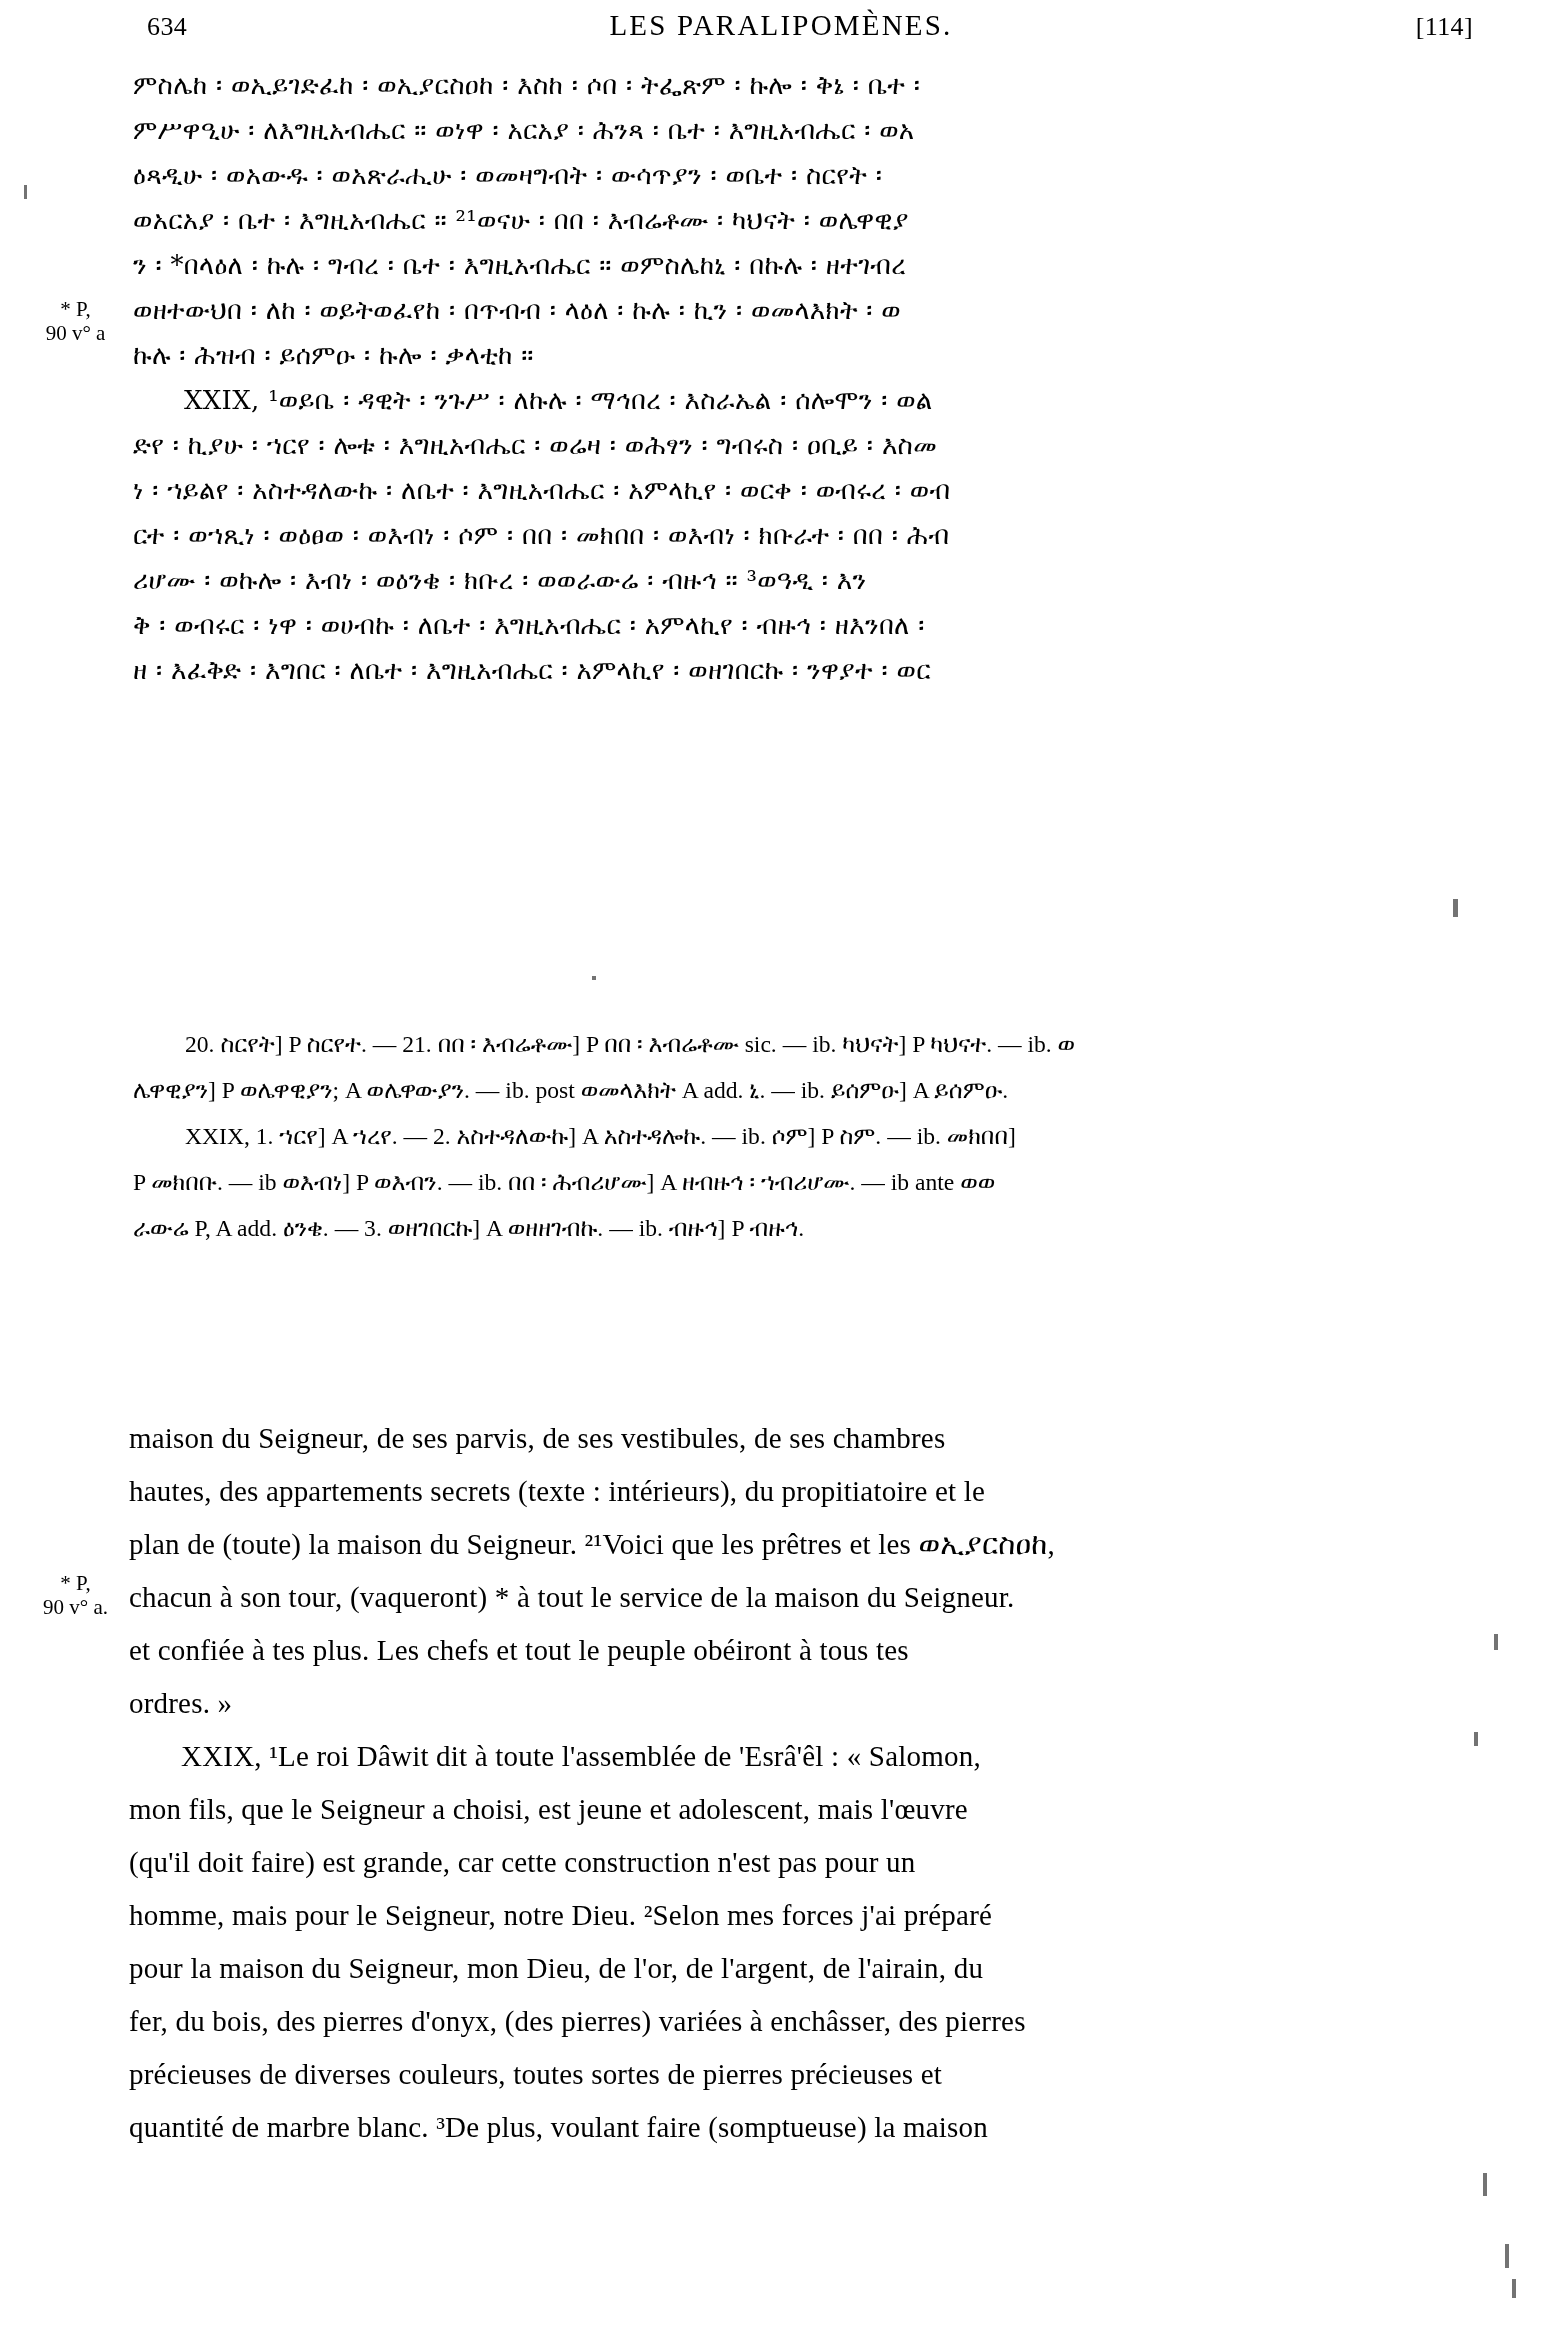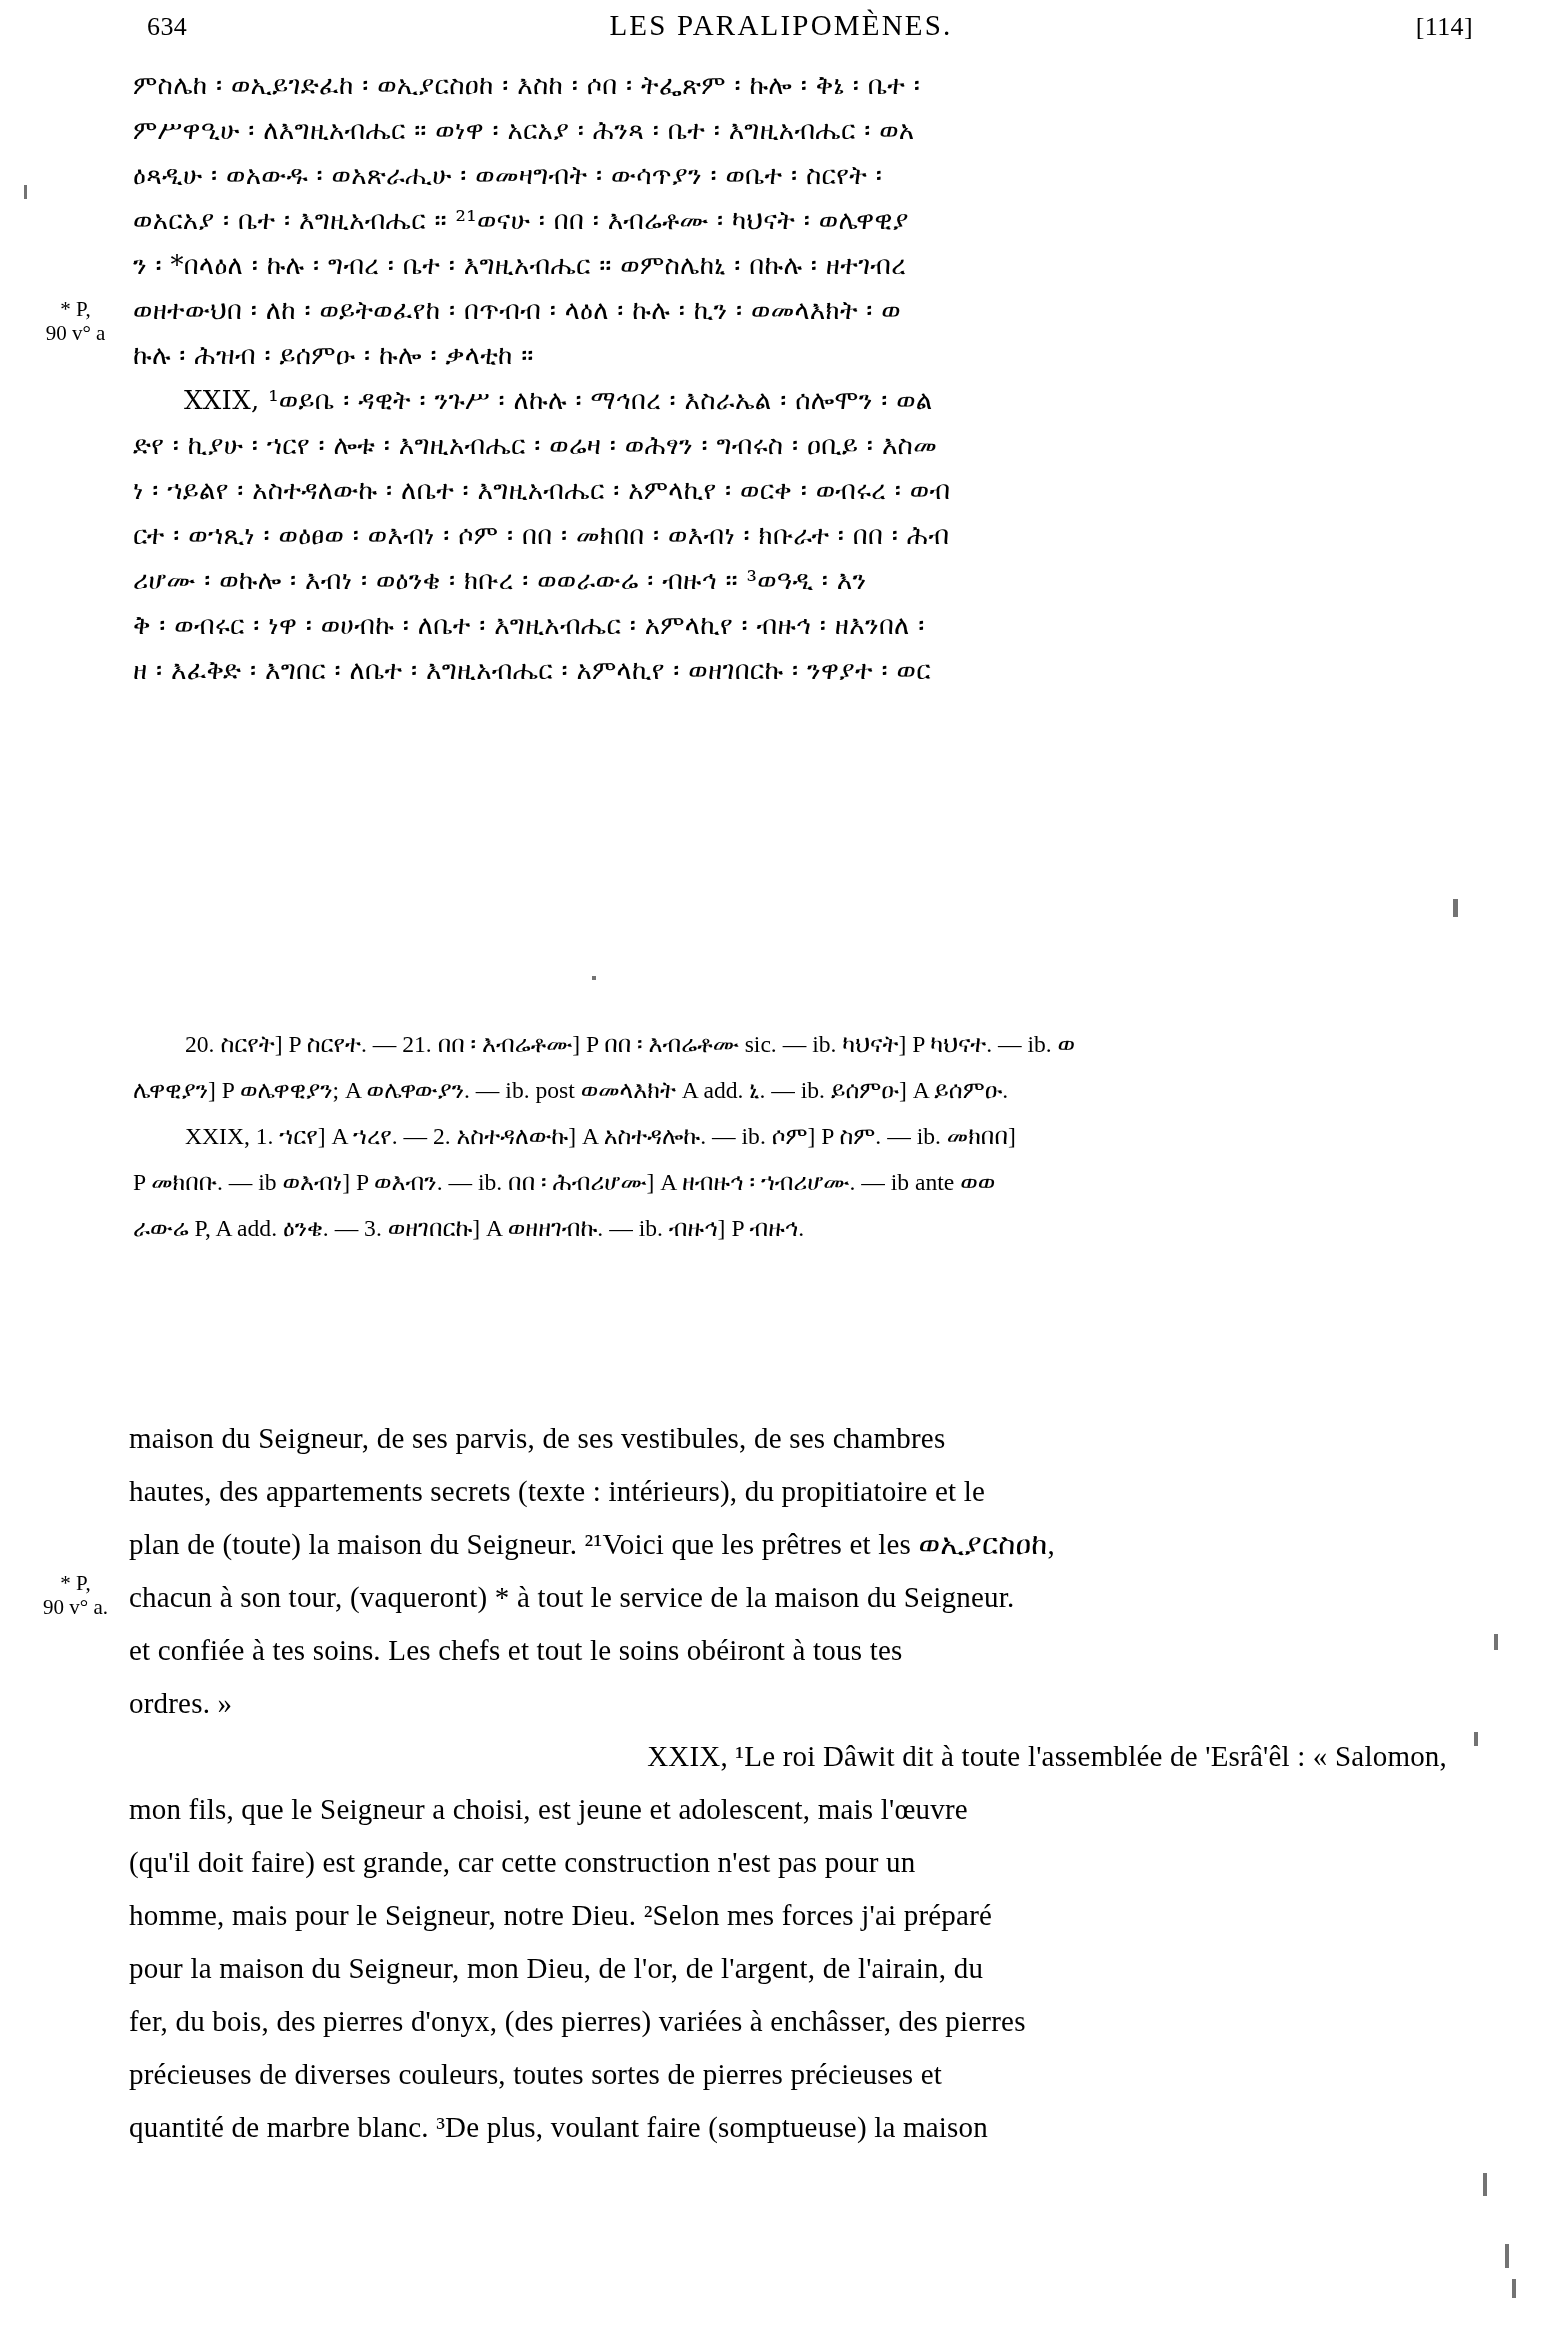--- a/index.html
+++ b/index.html
@@ -109,21 +109,21 @@
     top: 1412px;
     width: 1318px;
   }
   .fr-line {
     font-family: "Liberation Serif", serif;
     font-size: 29px;
     line-height: 53px;
     white-space: nowrap;
     letter-spacing: 0.2px;
   }
-  .fr-line.indent { text-indent: 52px; text-align: right; }
+  .fr-line.indent { text-indent: 52px; }
 
   
   .speck {
     position: absolute;
     background: #000;
     opacity: 0.55;
   }
 </style>
 </head>
 <body>
@@ -169,21 +169,21 @@
   <div class="margin-note" id="margin-fr">
     <span class="l1">* P,</span>
     <span class="l2">90 v° a.</span>
   </div>
 
   <div class="translation">
     <div class="fr-line">maison du Seigneur, de ses parvis, de ses vestibules, de ses chambres</div>
     <div class="fr-line">hautes, des appartements secrets (texte : intérieurs), du propitiatoire et le</div>
     <div class="fr-line">plan de (toute) la maison du Seigneur. ²¹Voici que les prêtres et les ወኢያርስዐከ,</div>
     <div class="fr-line">chacun à son tour, (vaqueront) * à tout le service de la maison du Seigneur.</div>
-    <div class="fr-line">et confiée à tes soins. Les chefs et tout le soins obéiront à tous tes</div>
+    <div class="fr-line">et confiée à tes plus. Les chefs et tout le peuple obéiront à tous tes</div>
     <div class="fr-line">ordres. »</div>
     <div class="fr-line indent">XXIX, ¹Le roi Dâwit dit à toute l'assemblée de 'Esrâ'êl : « Salomon,</div>
     <div class="fr-line">mon fils, que le Seigneur a choisi, est jeune et adolescent, mais l'œuvre</div>
     <div class="fr-line">(qu'il doit faire) est grande, car cette construction n'est pas pour un</div>
     <div class="fr-line">homme, mais pour le Seigneur, notre Dieu. ²Selon mes forces j'ai préparé</div>
     <div class="fr-line">pour la maison du Seigneur, mon Dieu, de l'or, de l'argent, de l'airain, du</div>
     <div class="fr-line">fer, du bois, des pierres d'onyx, (des pierres) variées à enchâsser, des pierres</div>
     <div class="fr-line">précieuses de diverses couleurs, toutes sortes de pierres précieuses et</div>
     <div class="fr-line">quantité de marbre blanc. ³De plus, voulant faire (somptueuse) la maison</div>
   </div>

